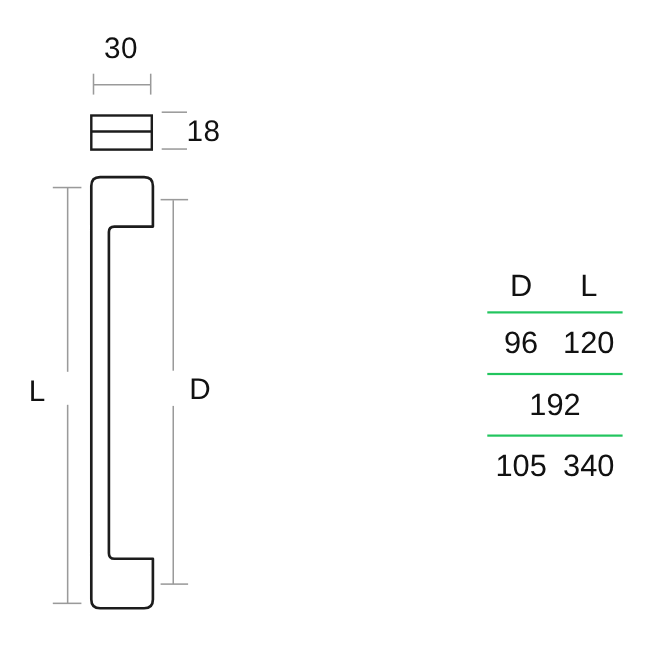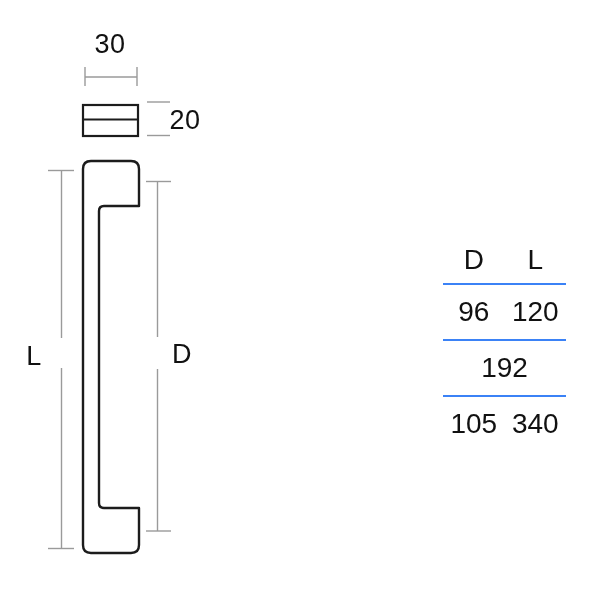--- a/index.html
+++ b/index.html
@@ -31,21 +31,21 @@
   }
   .t-header {
     height: 46px;
     display: flex;
     align-items: center;
   }
   .t-row {
     height: 54px;
     display: flex;
     align-items: center;
-    border-top: 2px solid #3b82f6;
+    border-top: 2px solid #22c55e;
   }
   .t-header span, .t-row span {
     flex: 1;
     text-align: center;
     font-size: 28px;
     color: #111111;
   }
 </style>
 </head>
 <body>
@@ -92,21 +92,21 @@
 
       <line x1="157.5" y1="182" x2="157.5" y2="337" stroke="#9a9a9a" stroke-width="1.4"></line>
       <line x1="157.5" y1="369" x2="157.5" y2="531" stroke="#9a9a9a" stroke-width="1.4"></line>
       <line x1="146" y1="181.5" x2="171" y2="181.5" stroke="#9a9a9a" stroke-width="1.4"></line>
       <line x1="146" y1="531" x2="171" y2="531" stroke="#9a9a9a" stroke-width="1.4"></line>
     </g>
   </svg>
 
   <span class="dim-label" style="left:110px; top:44px;">30</span>
 
-  <span class="dim-label" style="left:185px; top:120px;">20</span>
+  <span class="dim-label" style="left:185px; top:120px;">18</span>
 
   <span class="dim-label" style="left:34px; top:356px;">L</span>
 
   <span class="dim-label" style="left:182px; top:354px;">D</span>
 
   <div class="spec-table">
     <div class="t-header">
       <span>D</span>
       <span>L</span>
     </div>

